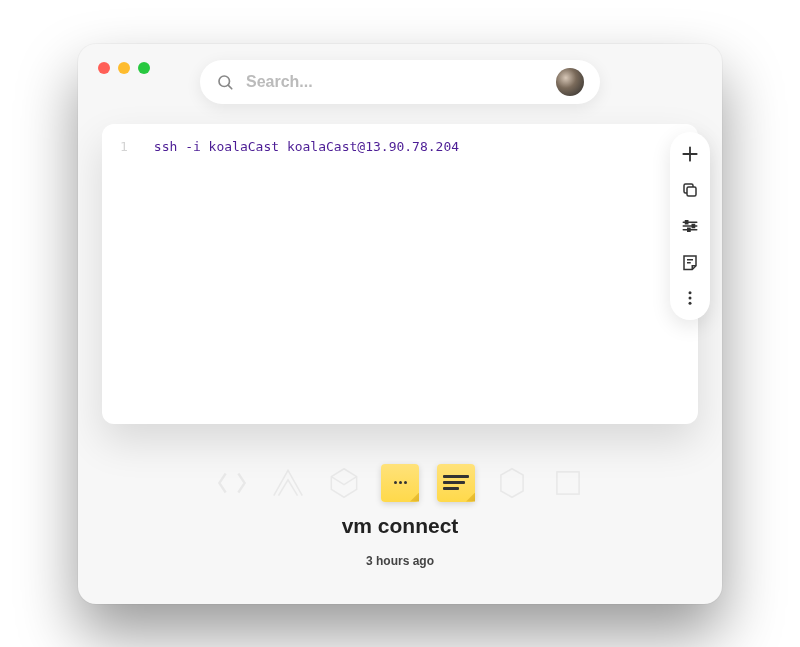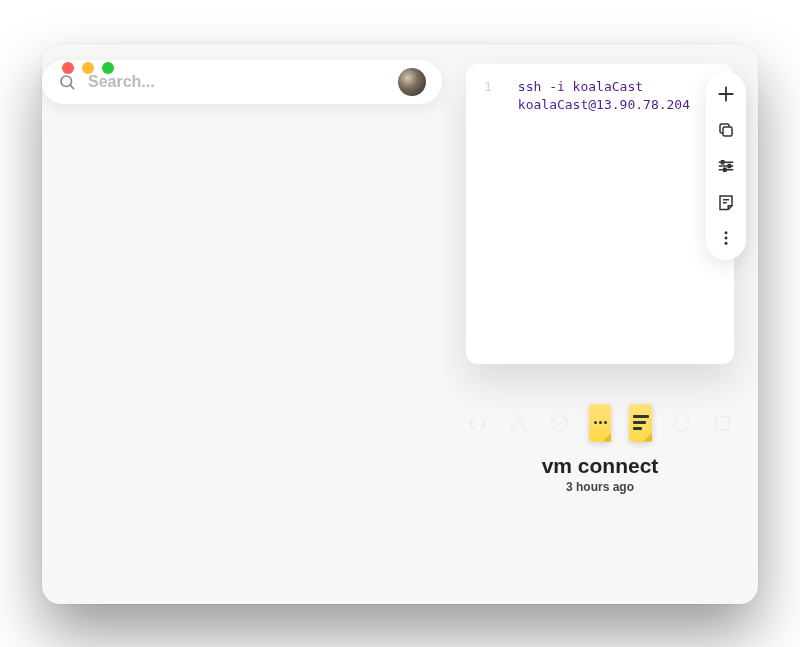--- a/index.html
+++ b/index.html
@@ -3,25 +3,25 @@
   <meta charset="utf-8">
   <style>
     * { margin:0; padding:0; box-sizing:border-box; }
     body {
       background:#fff;
       font-family:-apple-system,BlinkMacSystemFont,"Segoe UI",Helvetica,Arial,sans-serif;
       display:flex; align-items:center; justify-content:center;
       width:800px; height:647px;
     }
     .window {
-      width:716px; height:560px;
+      width:644px; height:560px;
       background:#f7f7f7;
       border-radius:18px;
       box-shadow:0 30px 60px rgba(0,0,0,.4),0 0 0 1px rgba(0,0,0,.03);
-      display:flex; flex-direction:row;
+      display:flex; flex-direction:column;
       position:relative;
     }
     .traffic { position:absolute; top:18px; left:20px; display:flex; gap:8px; }
     .dot { width:12px; height:12px; border-radius:50%; }
     .dot.red{background:#ff5f57;} .dot.yellow{background:#febc2e;} .dot.green{background:#28c840;}
     .searchbar {
       margin:16px auto 0; width:400px; height:44px;
       background:#fff; border-radius:22px;
       box-shadow:0 4px 16px rgba(0,0,0,.08);
       display:flex; align-items:center; padding:0 16px; gap:12px;
@@ -65,21 +65,21 @@
     .thumb svg{width:100%;height:100%;}
     .sticky{background:linear-gradient(#ffe27a,#ffd94a);box-shadow:0 2px 6px rgba(0,0,0,.15);position:relative;}
     .sticky::after{content:"";position:absolute;right:0;bottom:0;width:9px;height:9px;background:linear-gradient(135deg,#f5c93a 0,#e0b52a 100%);clip-path:polygon(0 100%,100% 0,100% 100%);}
     .stickydots{display:flex;gap:2px;}
     .stickydots span{width:3px;height:3px;border-radius:50%;background:#333;}
     .stickylines{display:flex;flex-direction:column;gap:3px;width:70%;}
     .stickylines span{height:3px;background:#333;border-radius:1px;}
     .stickylines span:nth-child(1){width:100%;} .stickylines span:nth-child(2){width:85%;} .stickylines span:nth-child(3){width:60%;}
     .meta{text-align:center;margin-top:12px;}
     .title{font-weight:800;font-size:21px;color:#222;}
-    .time{font-weight:600;font-size:12px;color:#444;margin-top:2px;}
+    .time{font-weight:600;font-size:12px;color:#444;margin-top:16px;}
   </style>
 </head>
 <body>
 
 <div class="window">
 
   <div class="traffic">
     <div class="dot red"></div>
     <div class="dot yellow"></div>
     <div class="dot green"></div>

